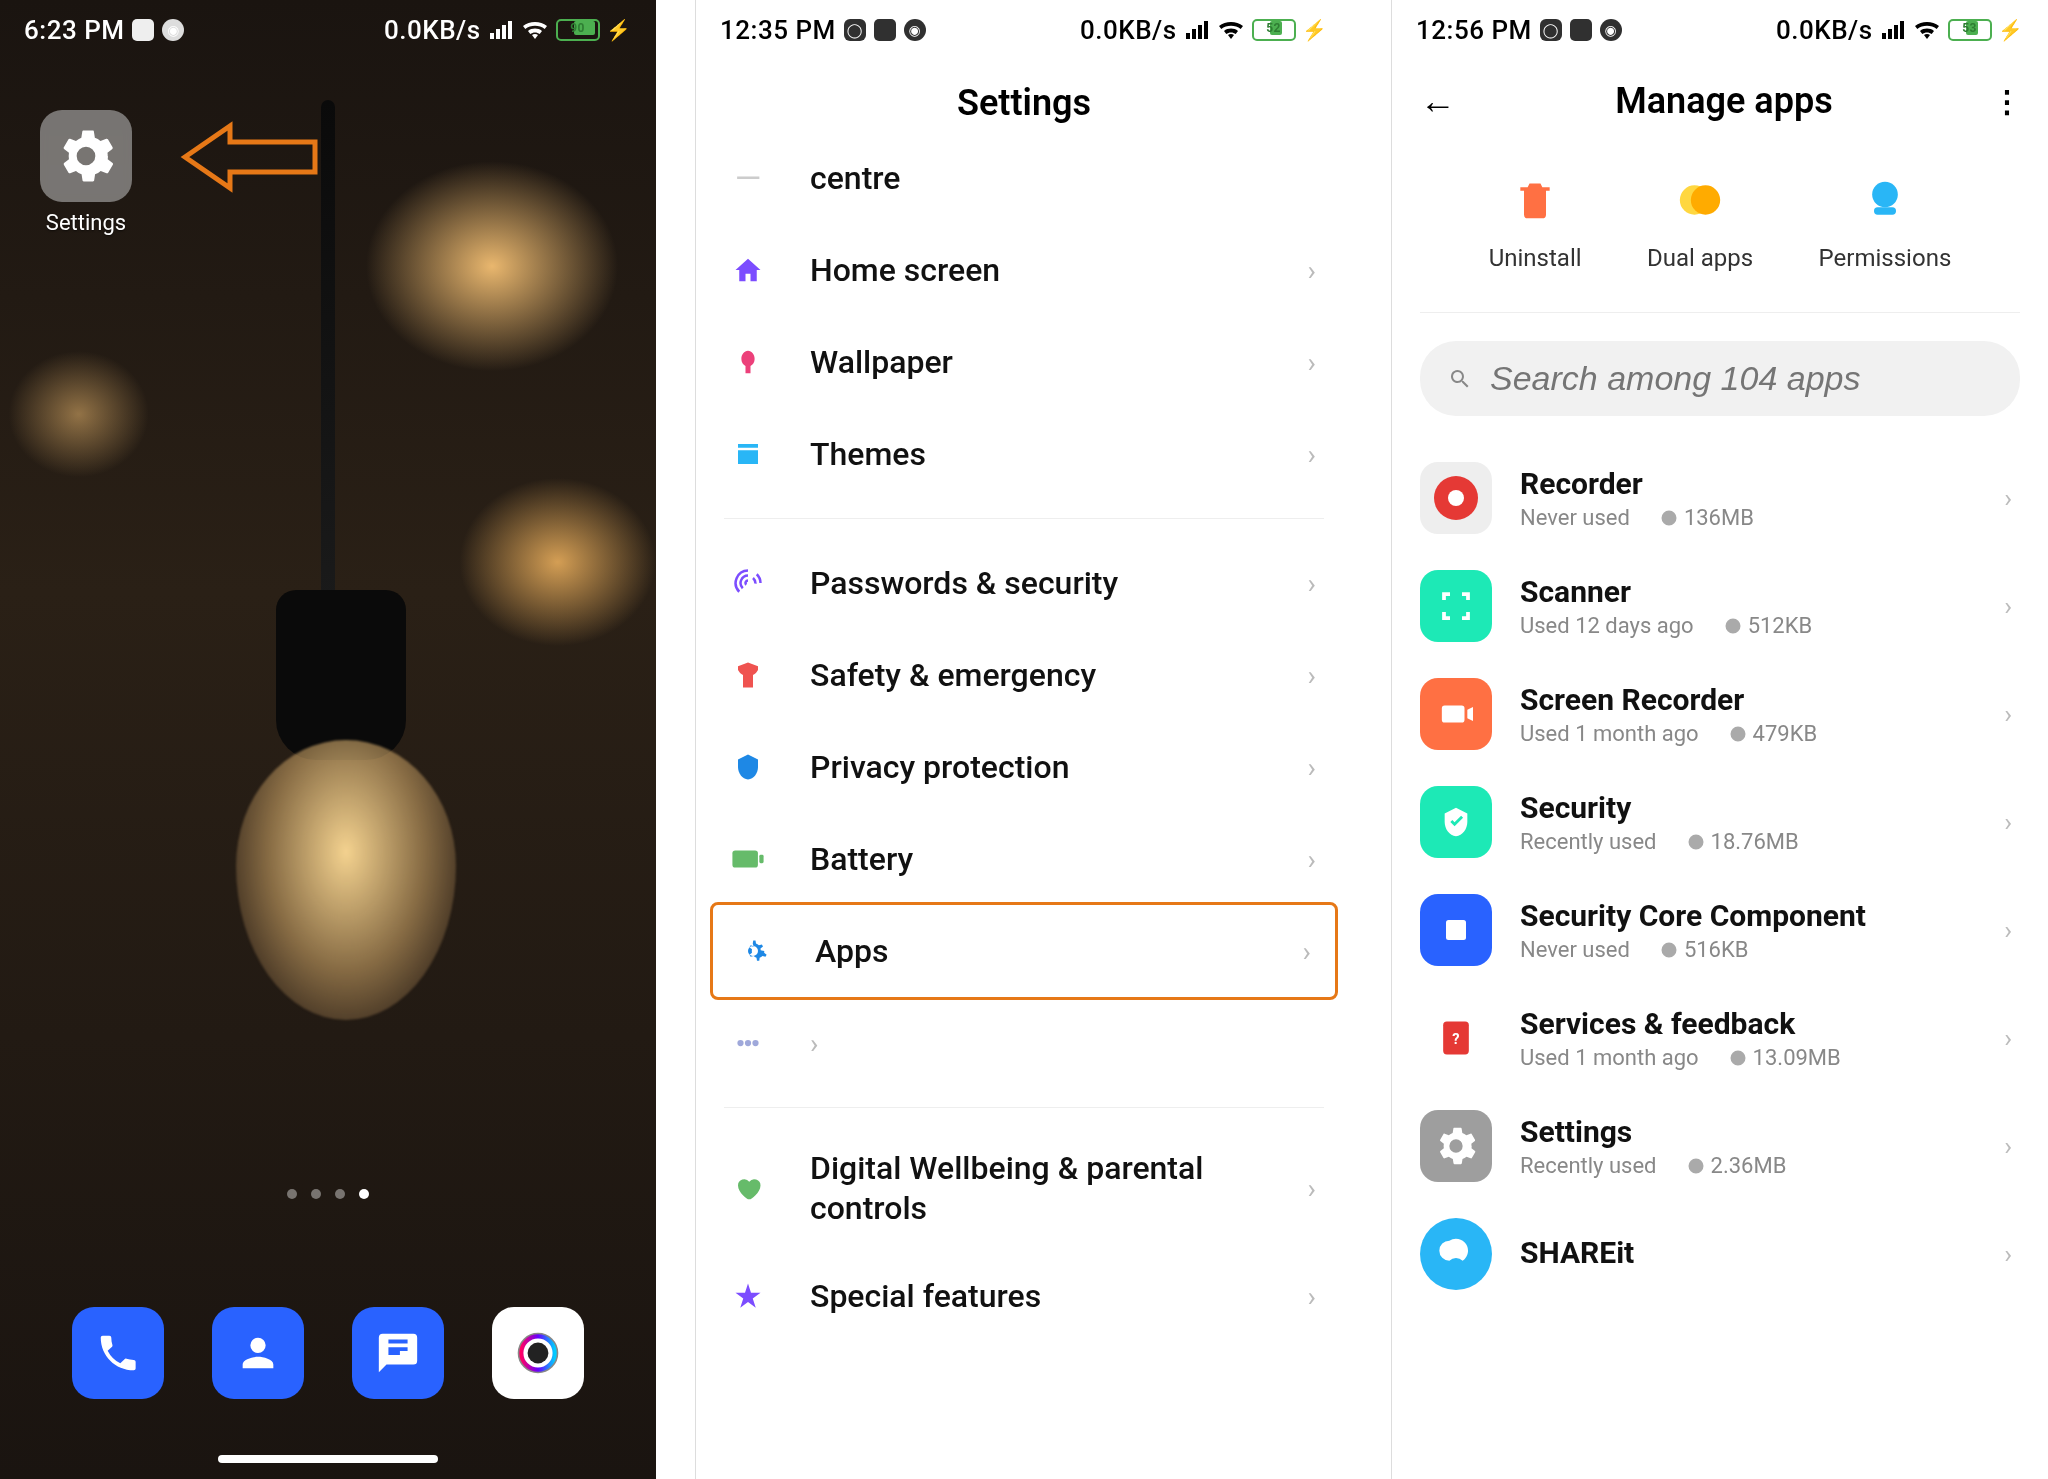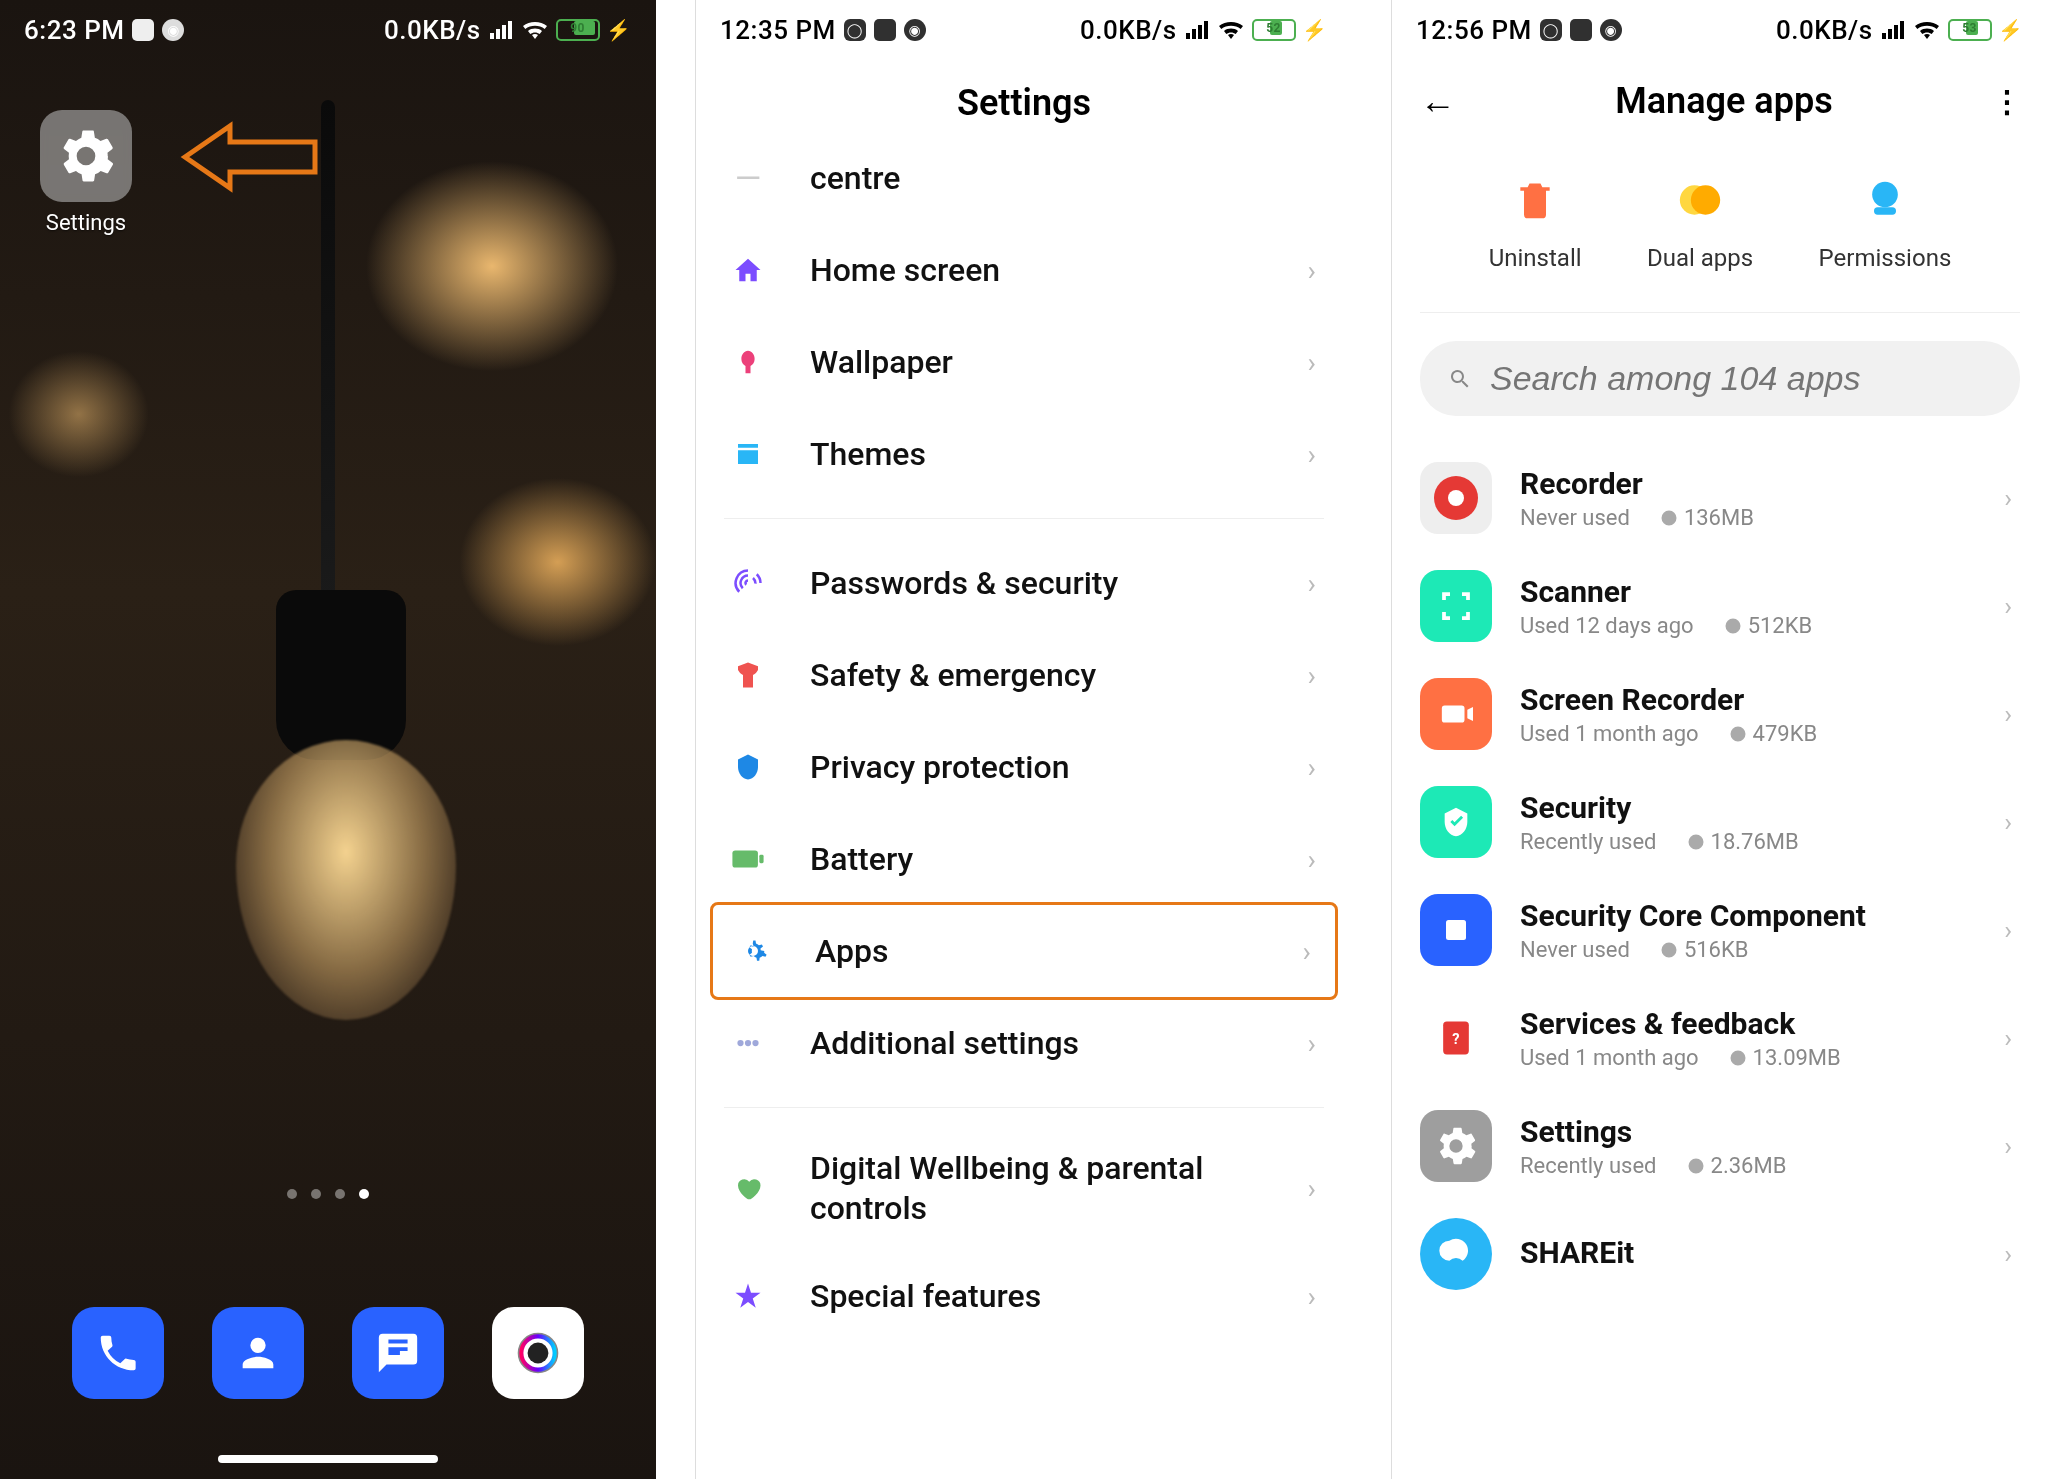--- a/index.html
+++ b/index.html
@@ -287,21 +287,20 @@
           </div>
         </div>
         <div class="setting-row">
           <div class="setting-icon" style="color:#9fa8da">
             <svg width="30" height="30" viewBox="0 0 24 24">
               <circle cx="6" cy="12" r="2.5" fill="currentColor"></circle>
               <circle cx="12" cy="12" r="2.5" fill="currentColor"></circle>
               <circle cx="18" cy="12" r="2.5" fill="currentColor"></circle>
             </svg>
           </div>
-          <div class="setting-label">Additional settings</div>
           <span class="chevron">›</span>
         </div>
       </div>
     <div class="divider"></div>
     <div id="p2-group3">
         <div class="setting-row">
           <div class="setting-icon" style="color:#66bb6a">
             <svg width="30" height="30" viewBox="0 0 24 24">
               <path fill="currentColor" d="M12 21s-8-5-8-11a5 5 0 019-3 5 5 0 019 3c0 6-8 11-8 11z"></path>
             </svg>

